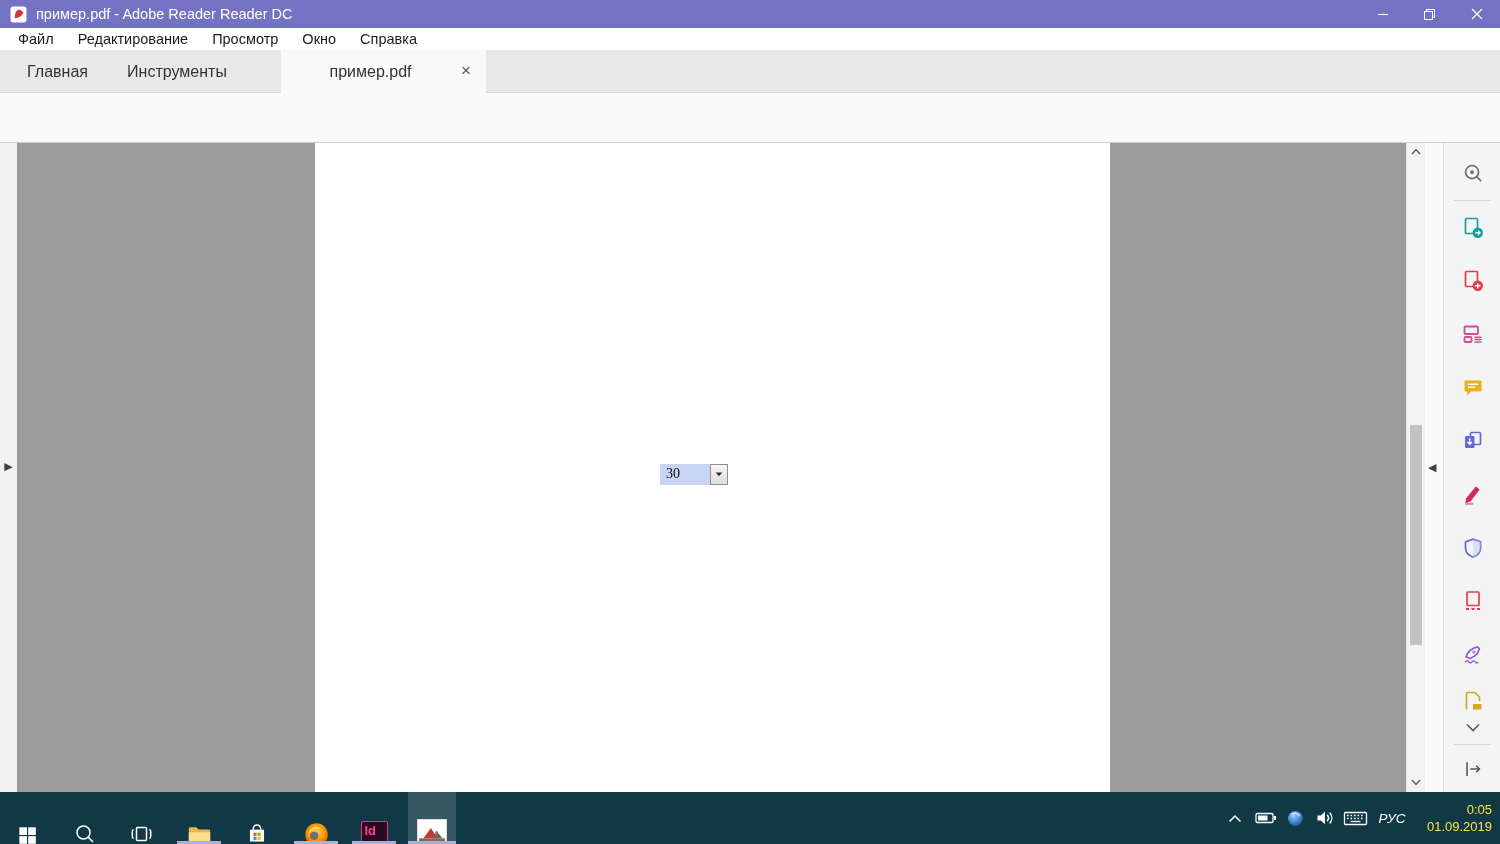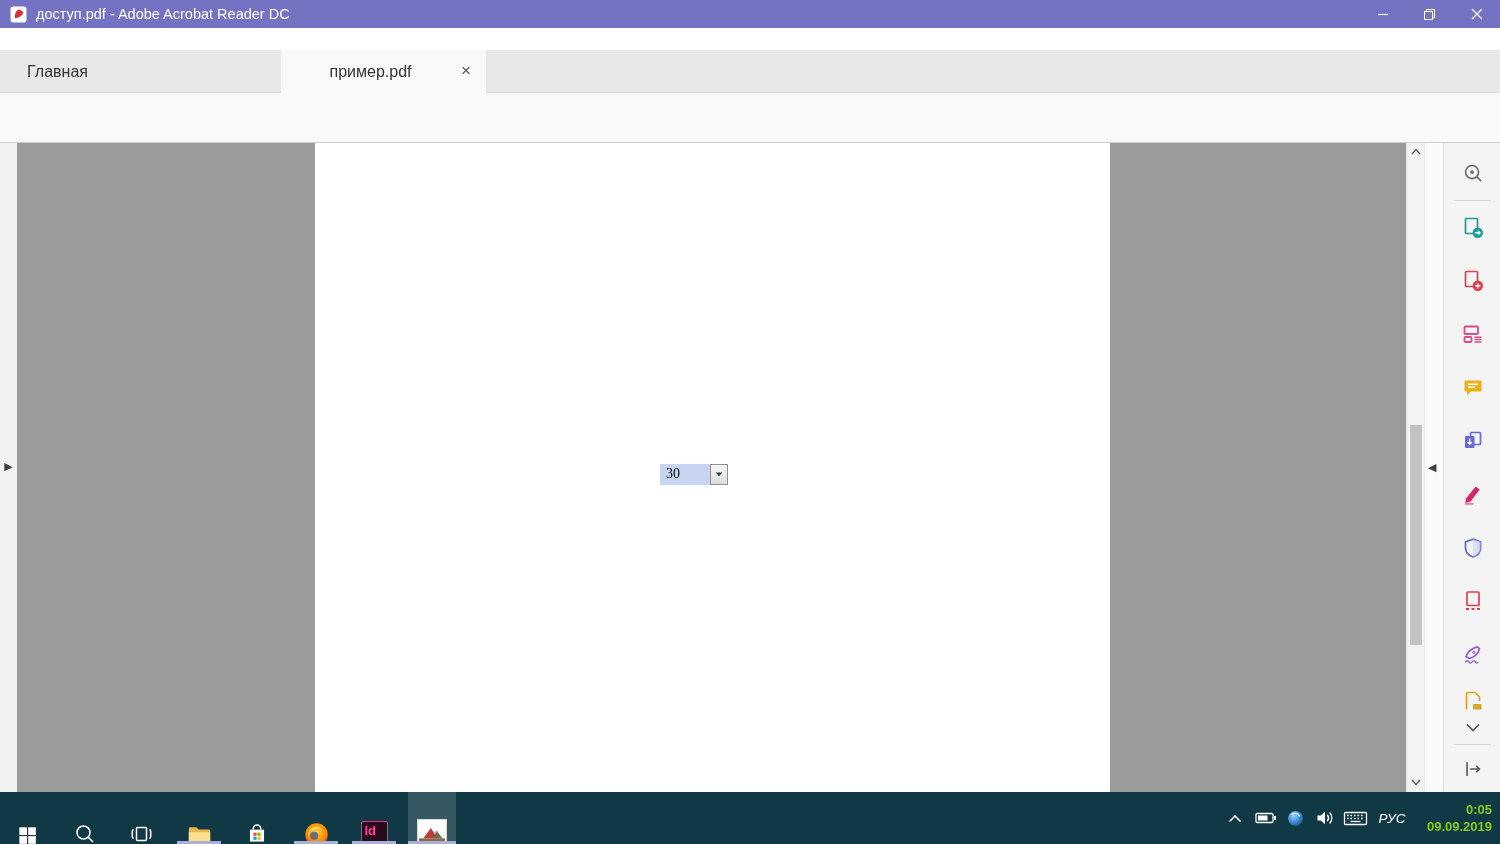--- a/index.html
+++ b/index.html
@@ -68,59 +68,69 @@
   
   .taskbar { left:0; top:792px; width:1500px; height:52px; background:#103945; }
   .tk-btn { position:absolute; top:16px; width:48px; height:52px; display:flex; align-items:center; justify-content:center;text-align:center; }
   .tk-underline { position:absolute; bottom:0; height:3px; background:#adb0d6; }
   .tk-active-bg { position:absolute; left:408px; top:0; width:48px; height:52px; background:rgba(255,255,255,0.16); }
   .indesign-tile { width:27px; height:27px; background:#2b0a1e; border:1.5px solid #e0368c; border-radius:2px; display:flex; align-items:flex-start; justify-content:flex-start; padding:2px 0 0 3px; font-size:13px; font-weight:bold; color:#ff3f9e; line-height:1; }
   .acrobat-tile { width:30px; height:30px; background:#fff; border:1px solid #d9d9d9; display:flex; align-items:center; justify-content:center; }
   .tray { position:absolute; right:0; top:0; height:52px; display:flex; align-items:center; }
   .tray-item { width:30px; height:52px; display:flex; align-items:center; justify-content:center;font-style:italic; }
   .tray-lang { width:44px; color:#fff; font-size:13.5px; text-align:center; }
-  .tray-clock { width:86px; padding-right:8px; text-align:right; color:#84cc16; font-size:13px; line-height:17px;font-weight:bold; }
+  .tray-clock { width:86px; padding-right:8px; text-align:right; color:#fde047; font-size:13px; line-height:17px; }
 </style>
 </head>
 <body>
 
 <div id="screen">
 
   <div class="abs titlebar">
     <span>
       <svg width="17" height="17" viewBox="0 0 16 16">
           <rect x="0.5" y="0.5" width="15" height="15" rx="2.5" fill="#fff"></rect>
           <path d="M8.2 3.2C5.4 4.4 4.2 7.2 4.6 11.6c3.6-.5 6.6-2.2 8-5.6-1-1.5-2.6-2.5-4.4-2.8z" fill="#d6333f"></path>
         </svg>
     </span>
-    <span class="title-text">доступ.pdf - Adobe Acrobat Reader DC</span>
+    <span class="title-text">пример.pdf - Adobe Reader Reader DC</span>
     <div class="win-controls">
       <div class="win-btn">
         <svg width="12" height="12" viewBox="0 0 12 12">
             <path d="M1 6.5h10" stroke="#fff" stroke-width="1.2"></path>
           </svg>
       </div>
       <div class="win-btn">
         <svg width="13" height="13" viewBox="0 0 13 13" fill="none">
             <rect x="3.5" y="1.5" width="8" height="8" stroke="#fff"></rect>
             <rect x="1.5" y="3.5" width="8" height="8" stroke="#fff" fill="#7472c2"></rect>
           </svg>
       </div>
       <div class="win-btn">
         <svg width="12" height="12" viewBox="0 0 12 12">
             <path d="M1 1l10 10M11 1L1 11" stroke="#fff" stroke-width="1.2"></path>
           </svg>
       </div>
     </div>
   </div>
 
+  <div class="abs menubar">
+    <span class="menu-item">Файл</span>
+    <span class="menu-item">Редактирование</span>
+    <span class="menu-item">Просмотр</span>
+    <span class="menu-item">Окно</span>
+    <span class="menu-item">Справка</span>
+  </div>
 
   <div class="abs tabbar">
     <div class="tab tab-home">
       <span>Главная</span>
+    </div>
+    <div class="tab tab-tools">
+      <span>Инструменты</span>
     </div>
     <div class="tab tab-doc">
       <span class="tab-label">пример.pdf</span>
       <span class="tab-close">×</span>
     </div>
     <div class="help-btn">?</div>
     <div class="signin">
       <span>Войти</span>
     </div>
   </div>
@@ -491,18 +501,18 @@
         <svg width="27" height="24" viewBox="0 0 26 24">
             <rect x="2" y="6.5" width="22" height="12" rx="1" fill="none" stroke="#fff" stroke-width="1.3"></rect>
             <path d="M4.5 9.5h17" stroke="#fff" stroke-width="1.3" stroke-dasharray="1.6 1.9"></path>
             <path d="M4.5 12.5h17" stroke="#fff" stroke-width="1.3" stroke-dasharray="1.6 1.9"></path>
             <path d="M8 15.5h10" stroke="#fff" stroke-width="1.3"></path>
           </svg>
       </div>
       <div class="tray-item tray-lang">РУС</div>
       <div class="tray-clock">
         <div>0:05</div>
-        <div>09.09.2019</div>
+        <div>01.09.2019</div>
       </div>
     </div>
   </div>
 
 </div>
 
 </body></html>

